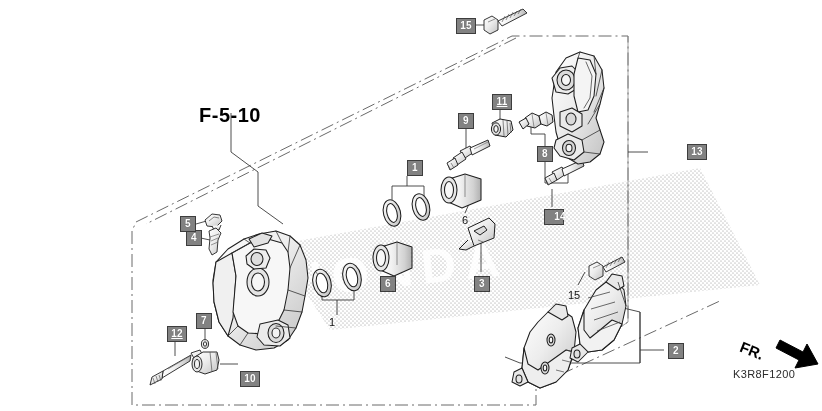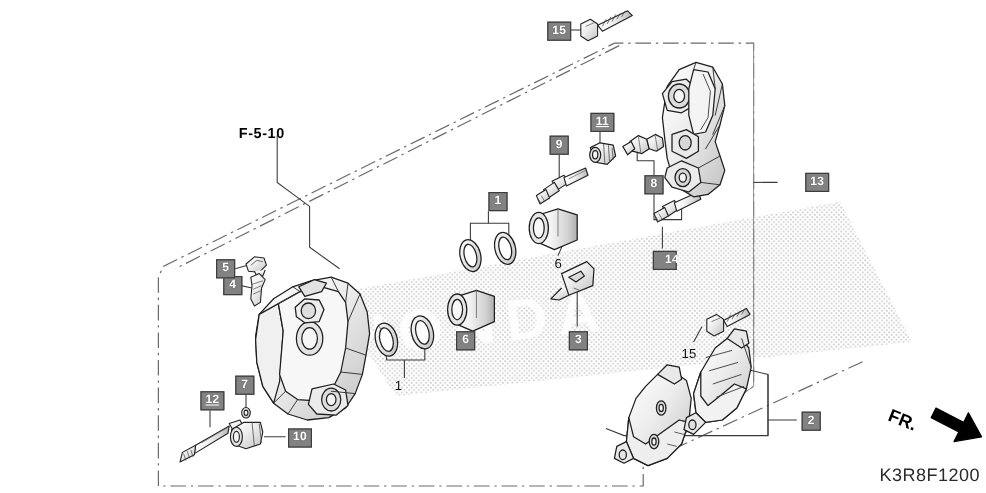--- a/index.html
+++ b/index.html
@@ -43,21 +43,21 @@
     font-size:11px;
     color:#111;
     font-family:"Liberation Sans", sans-serif;
     line-height:1;
     white-space:nowrap;
   }
 
   
   .secref{
     position:absolute;
-    font-size:12px;
+    font-size:20px;
     font-weight:700;
     color:#000;
     letter-spacing:.5px;
     font-family:"Liberation Sans", sans-serif;
     white-space:nowrap;
   }
 
   
   #fr-indicator{
     position:absolute;
@@ -68,22 +68,22 @@
     position:absolute;left:0px;top:10px;
     font-size:15px;font-weight:700;color:#000;
     font-family:"Liberation Sans", sans-serif;
     transform:rotate(22deg);
     transform-origin:left top;
   }
 
   
   #drawing-code{
     position:absolute;
-    left:733px;top:388px;
-    font-size:15px;
+    left:733px;top:368px;
+    font-size:11px;
     letter-spacing:.4px;
     color:#2b2b2b;
     font-family:"Liberation Sans", sans-serif;
     white-space:nowrap;
   }
 </style>
 </head>
 <body>
 
 <div id="stage">
@@ -470,27 +470,27 @@
   <div class="plainlabel" style="left:462px;top:215px;">6</div>
 
   <div class="callout w1" style="left:380px;top:276px;">6</div>
 
   <div class="callout w1" style="left:196px;top:313px;">7</div>
 
   <div class="callout w1" style="left:537px;top:146px;">8</div>
 
   <div class="callout w1" style="left:458px;top:113px;">9</div>
 
-  <div class="callout w2" style="left:240px;top:357px;">10</div>
+  <div class="callout w2" style="left:240px;top:371px;">10</div>
 
   <div class="callout w2" style="left:492px;top:94px;text-decoration:underline;">11</div>
 
   <div class="callout w2" style="left:167px;top:326px;text-decoration:underline;">12</div>
 
-  <div class="callout w2" style="left:671px;top:144px;">13</div>
+  <div class="callout w2" style="left:687px;top:144px;">13</div>
 
   <div class="callout w2" style="left:544px;top:209px;padding-left:12px;">14</div>
 
   <div class="callout w2" style="left:456px;top:18px;">15</div>
 
   <div class="plainlabel" style="left:568px;top:290px;">15</div>
 
   <div id="fr-indicator">
     <span class="fr-text">FR.</span>
   </div>

